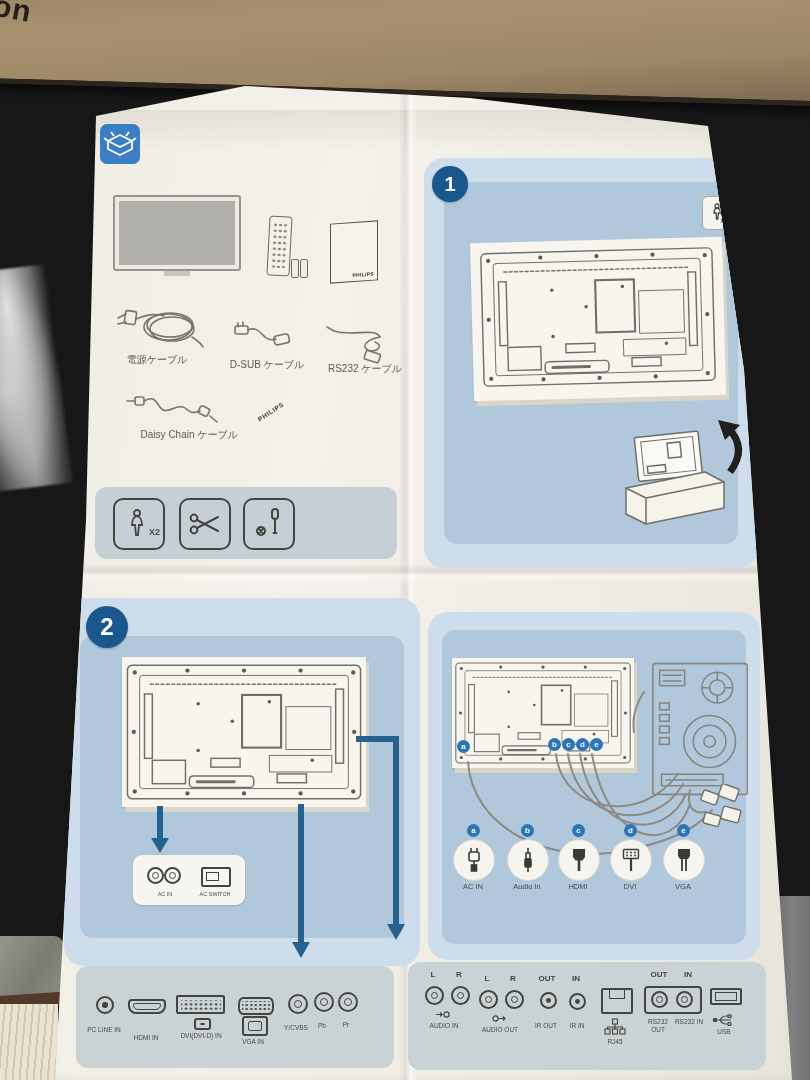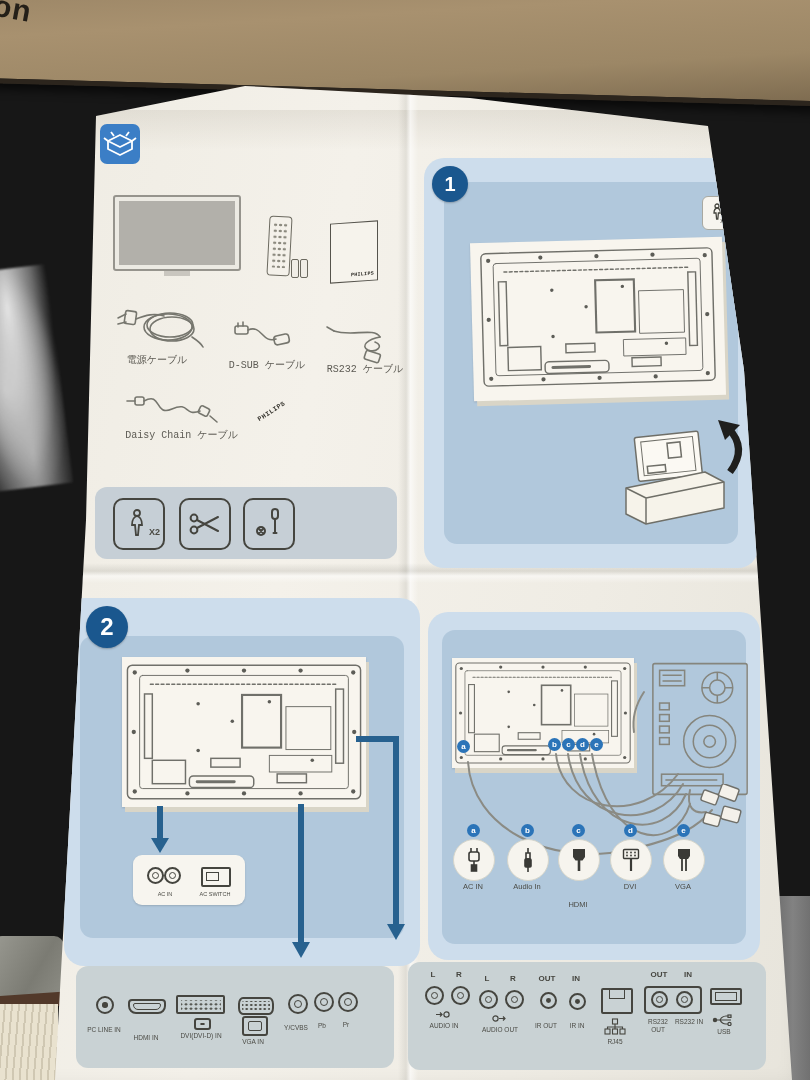--- a/index.html
+++ b/index.html
@@ -182,21 +182,21 @@
   <div class="grayrock"></div>
   <div class="brownline"></div>
   <div class="cream"></div>
   <div class="rightobj"></div>
 
   <div class="paper">
     <div class="crease-top"></div>
     <div class="crease-v"></div>
     <div class="crease-h"></div>
 
-    <div class="abs" style="left:90px;top:110px;width:310px;height:460px;font-family:Liberation Mono, monospace;">
+    <div class="abs" style="left:90px;top:110px;width:310px;height:460px;">
 
       <svg class="abs" style="left:10px;top:14px" width="40" height="40">
         <rect x="0" y="0" width="40" height="40" rx="7" fill="#3b7ec6"></rect>
         <g stroke="#fff" fill="none" stroke-width="1.8" stroke-linejoin="round">
           <path d="M8 17 l12 -6 12 6 -12 6 z"></path>
           <path d="M8 17 v8 l12 6 12 -6 v-8"></path>
           <path d="M8 17 l-4 -3 M32 17 l4 -3 M14 12 l-3 -4 M26 12 l3 -4"></path>
         </g>
       </svg>
 
@@ -415,21 +415,21 @@
       </div>
       <span class="lbl" style="left:71px;top:270px;width:56px;font-size:7.5px;">Audio In</span>
 
       <span class="abadge" style="left:144px;top:212px;">c</span>
       <div class="legend-circle" style="left:130px;top:227px;">
         <svg width="20" height="28" viewBox="0 0 20 28">
           <path d="M4 3 h12 v8 l-2.5 3.5 h-7 L4 11 z" fill="#3a3a36"></path>
           <path d="M10 14 v11" stroke="#3a3a36" stroke-width="2.6"></path>
         </svg>
       </div>
-      <span class="lbl" style="left:122px;top:288px;width:56px;font-size:7.5px;">HDMI</span>
+      <span class="lbl" style="left:122px;top:270px;width:56px;font-size:7.5px;">HDMI</span>
 
       <span class="abadge" style="left:196px;top:212px;">d</span>
       <div class="legend-circle" style="left:182px;top:227px;">
         <svg width="22" height="28" viewBox="0 0 22 28">
           <rect x="3.5" y="3.5" width="15" height="9" rx="1" fill="#f2f0ea" stroke="#3a3a36" stroke-width="1.4"></rect>
           <g fill="#3a3a36">
               <circle cx="7" cy="6.5" r=".9"></circle>
               <circle cx="11" cy="6.5" r=".9"></circle>
               <circle cx="15" cy="6.5" r=".9"></circle>
               <circle cx="7" cy="9.5" r=".9"></circle>

